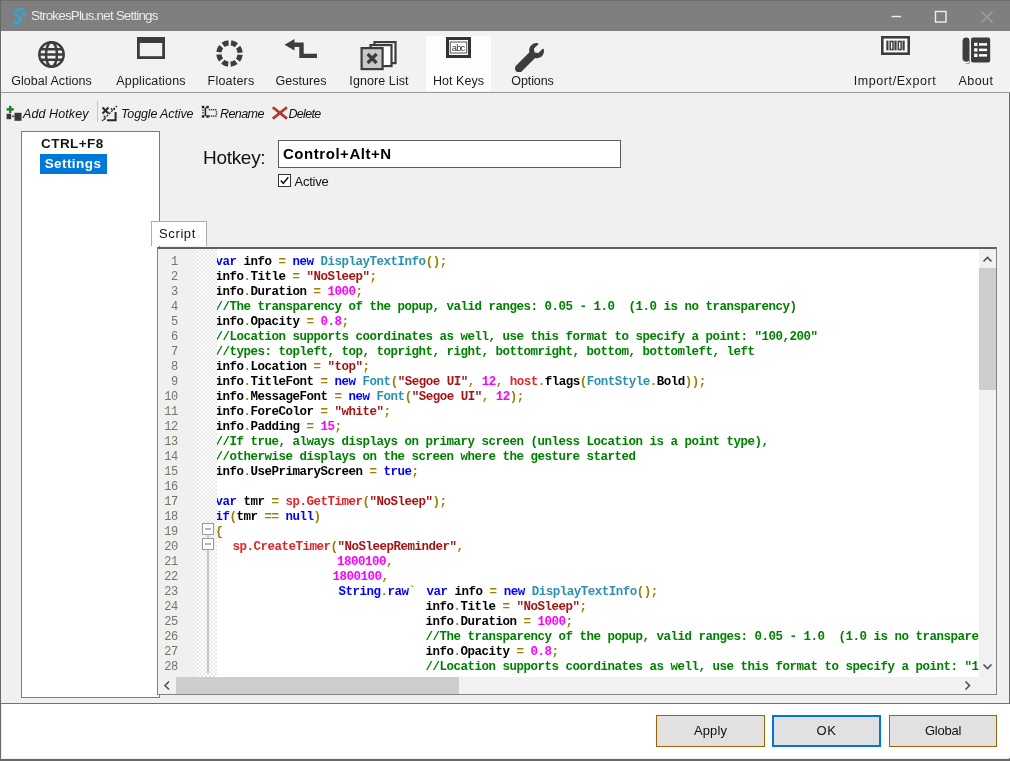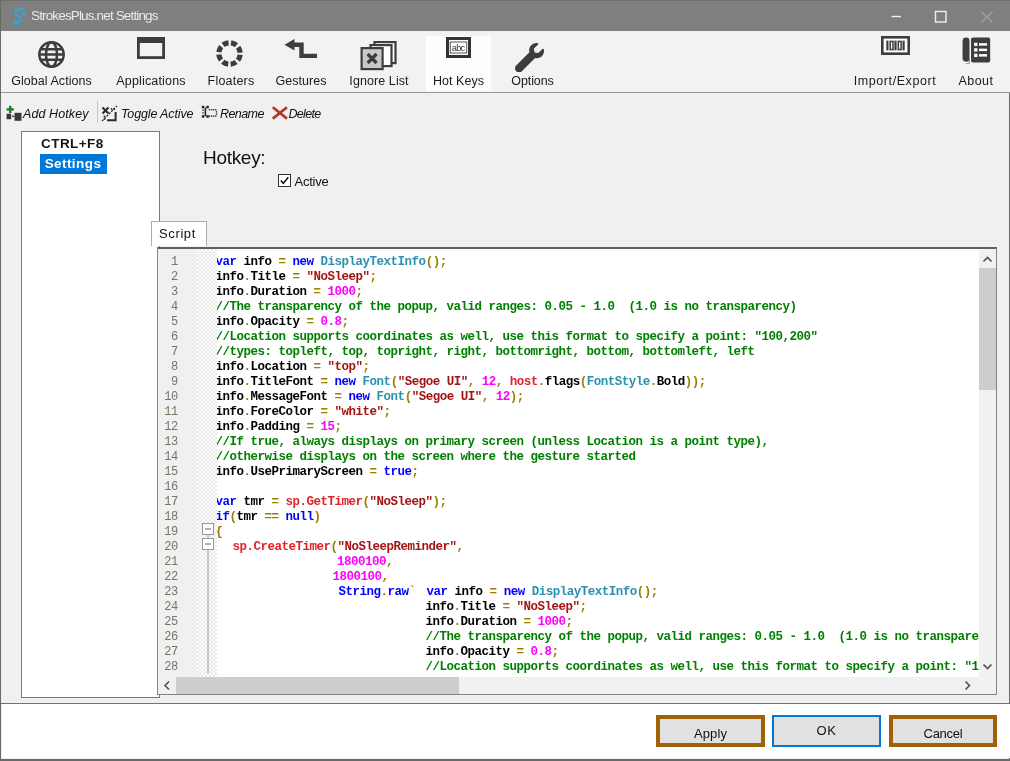--- a/index.html
+++ b/index.html
@@ -30,21 +30,21 @@
   #code{position:absolute;left:-1.5px;top:6px;font-family:"Liberation Mono",monospace;font-size:12.5px;letter-spacing:-0.5px;line-height:15px;color:#000;font-weight:bold;}
   #code>div{white-space:pre;height:15px;}
   #code i{font-style:normal;}
   .k{color:#0000ff;}.t{color:#2b91af;}.s{color:#a31515;}.n{color:#ff00ff;}.c{color:#008000;}.r{color:#e02528;}.o{color:#9c7e00;}
   
   .sb{background:#f1f1f1;}
   .thumb{background:#cdcdcd;}
   
   #botline{left:0;top:703px;width:1010px;height:1px;background:#737373;}
   #botbar{left:1px;top:704px;width:1008px;height:54px;background:#ffffff;}
-  .btn{position:absolute;top:11px;width:109px;height:32px;background:#e1e1e1;border:4px solid #a16207;box-sizing:border-box;font-size:13px;color:#111;text-align:center;line-height:29px;}
+  .btn{position:absolute;top:11px;width:109px;height:32px;background:#e1e1e1;border:1px solid #a16207;box-sizing:border-box;font-size:13px;color:#111;text-align:center;line-height:29px;}
 </style>
 </head>
 <body>
 <div id="win">
 
   <div id="title" class="abs">
     <svg class="abs" style="left:9px;top:6px" width="17" height="19" viewBox="0 0 17 19">
       <path d="M11.6 2.6 C4.6 1.2 3.2 7.6 7.9 9.2 C12.6 10.9 11.6 16.6 4.8 15.4" fill="none" stroke="#29abe2" stroke-width="2" stroke-linecap="round"></path>
       <circle cx="12" cy="2.3" r="1.5" fill="#29abe2"></circle>
       <path d="M6.4 13.2 L2.4 16.2 L7.2 18.4 Z" fill="#29abe2"></path>
@@ -223,20 +223,23 @@
       </svg>
     <div class="t2" style="left:287.5px;letter-spacing:-0.69px">Delete</div>
   </div>
 
   <div id="list" class="abs">
     <div class="abs" style="left:19px;top:1.5px;height:19px;font-size:13.5px;font-weight:bold;color:#151515;line-height:19px;letter-spacing:0.45px;">CTRL+F8</div>
     <div class="abs" style="left:17.5px;top:22.4px;width:67px;height:20px;background:#0078d7;color:#fff;font-size:13.5px;font-weight:bold;line-height:20px;letter-spacing:0.43px;text-align:center;">Settings</div>
   </div>
 
   <div class="abs" style="left:160px;top:147px;width:104.3px;text-align:right;font-size:19px;color:#111;letter-spacing:-0.31px;">Hotkey:</div>
+  <div class="abs" style="left:277px;top:140px;width:343px;height:28px;background:#fff;border:1px solid #5c5c5c;box-sizing:border-box;">
+    <div class="abs" style="left:4px;top:0px;height:25px;line-height:25px;font-size:15px;font-weight:bold;color:#000;letter-spacing:0.54px;">Control+Alt+N</div>
+  </div>
   <svg class="abs" style="left:277px;top:174px" width="14" height="14">
       <rect x="0.5" y="0.5" width="12" height="12" fill="#fff" stroke="#333" stroke-width="1"></rect>
       <path d="M2.8 6.5 L5.3 9.3 L10.3 3.2" fill="none" stroke="#111" stroke-width="1.5"></path>
     </svg>
   <div class="abs" style="left:293.5px;top:174px;font-size:13px;color:#111;letter-spacing:-0.23px;">Active</div>
 
   <div id="tab" class="abs">Script</div>
   <div id="ed" class="abs">
     <div id="gutter" class="abs">
         <div id="nums">1<br>2<br>3<br>4<br>5<br>6<br>7<br>8<br>9<br>10<br>11<br>12<br>13<br>14<br>15<br>16<br>17<br>18<br>19<br>20<br>21<br>22<br>23<br>24<br>25<br>26<br>27<br>28</div>
@@ -302,15 +305,15 @@
       <svg class="abs" style="left:801px;top:0" width="17" height="17">
           <path d="M6.5 4.5 L10.5 8.5 L6.5 12.5" fill="none" stroke="#505050" stroke-width="1.6"></path>
         </svg>
     </div>
   </div>
 
   <div id="botline" class="abs"></div>
   <div id="botbar" class="abs">
     <div class="btn" style="left:654px;letter-spacing:0.09px">Apply</div>
     <div class="btn" style="left:770px;border:2px solid #0078d7;line-height:27px;letter-spacing:0.5px">OK</div>
-    <div class="btn" style="left:887px;width:108px;letter-spacing:-0.24px">Cancel</div>
+    <div class="btn" style="left:887px;width:108px;letter-spacing:-0.24px">Global</div>
   </div>
 </div>
 
 </body></html>

